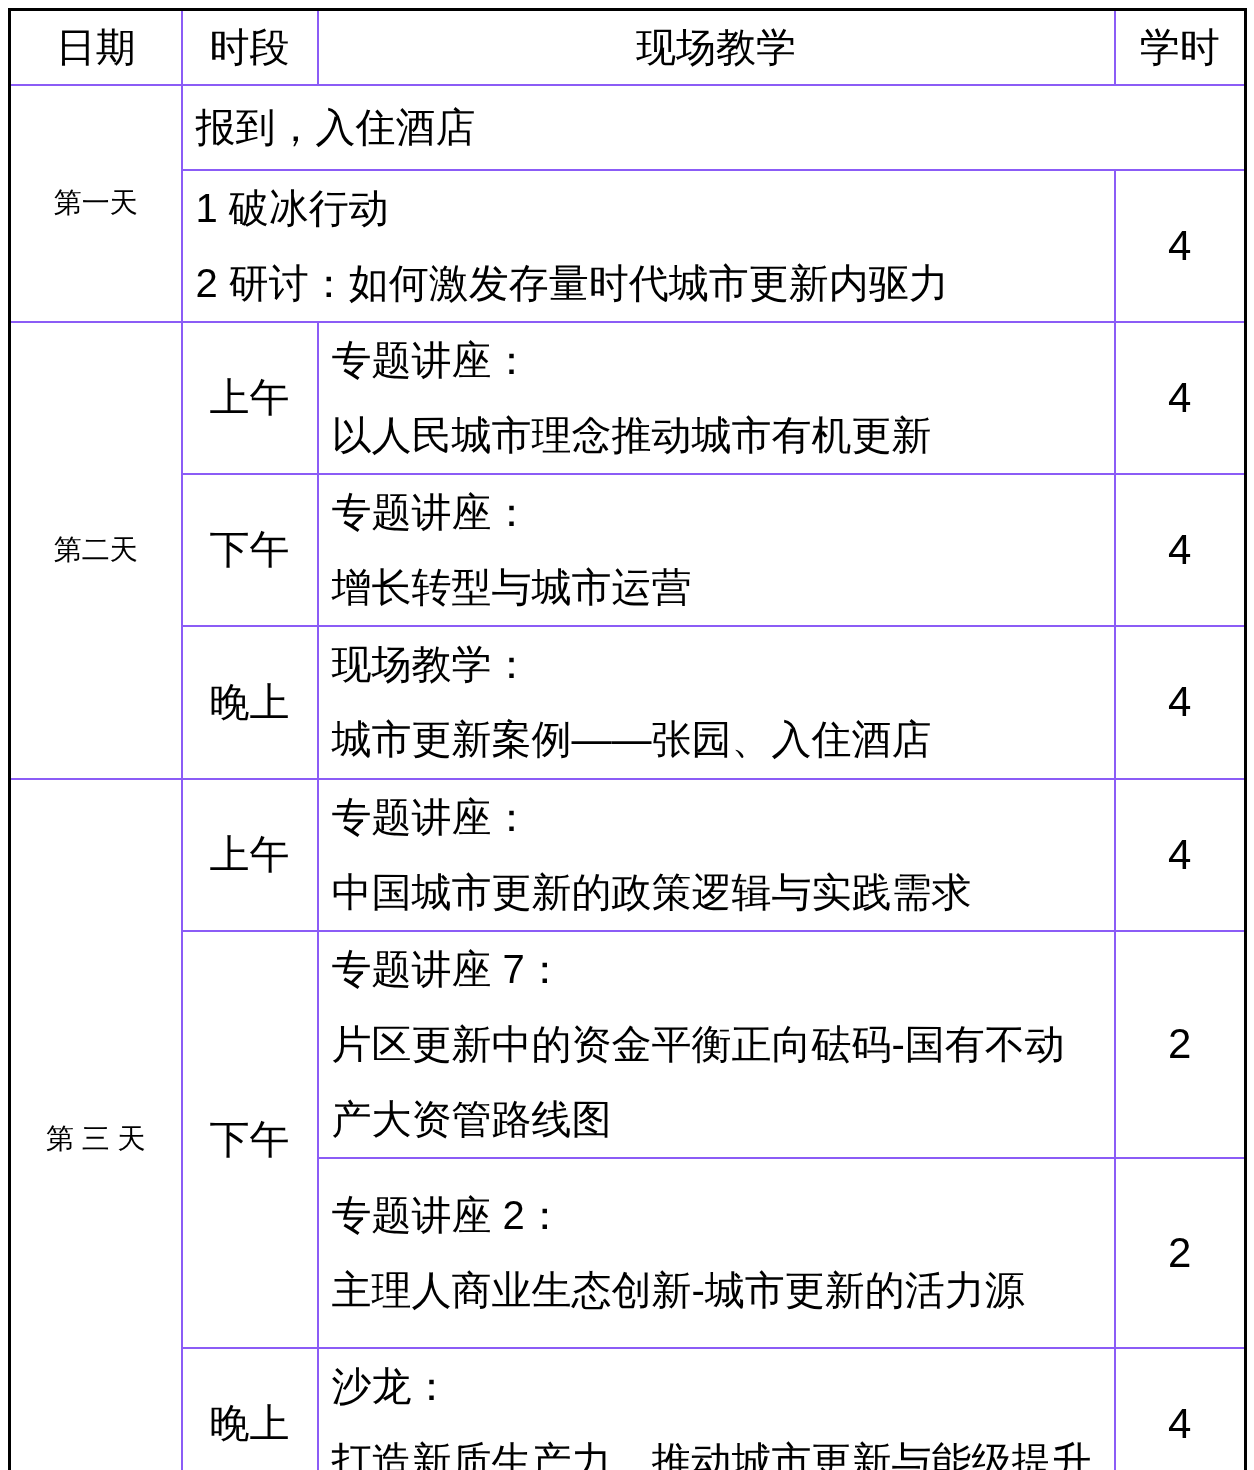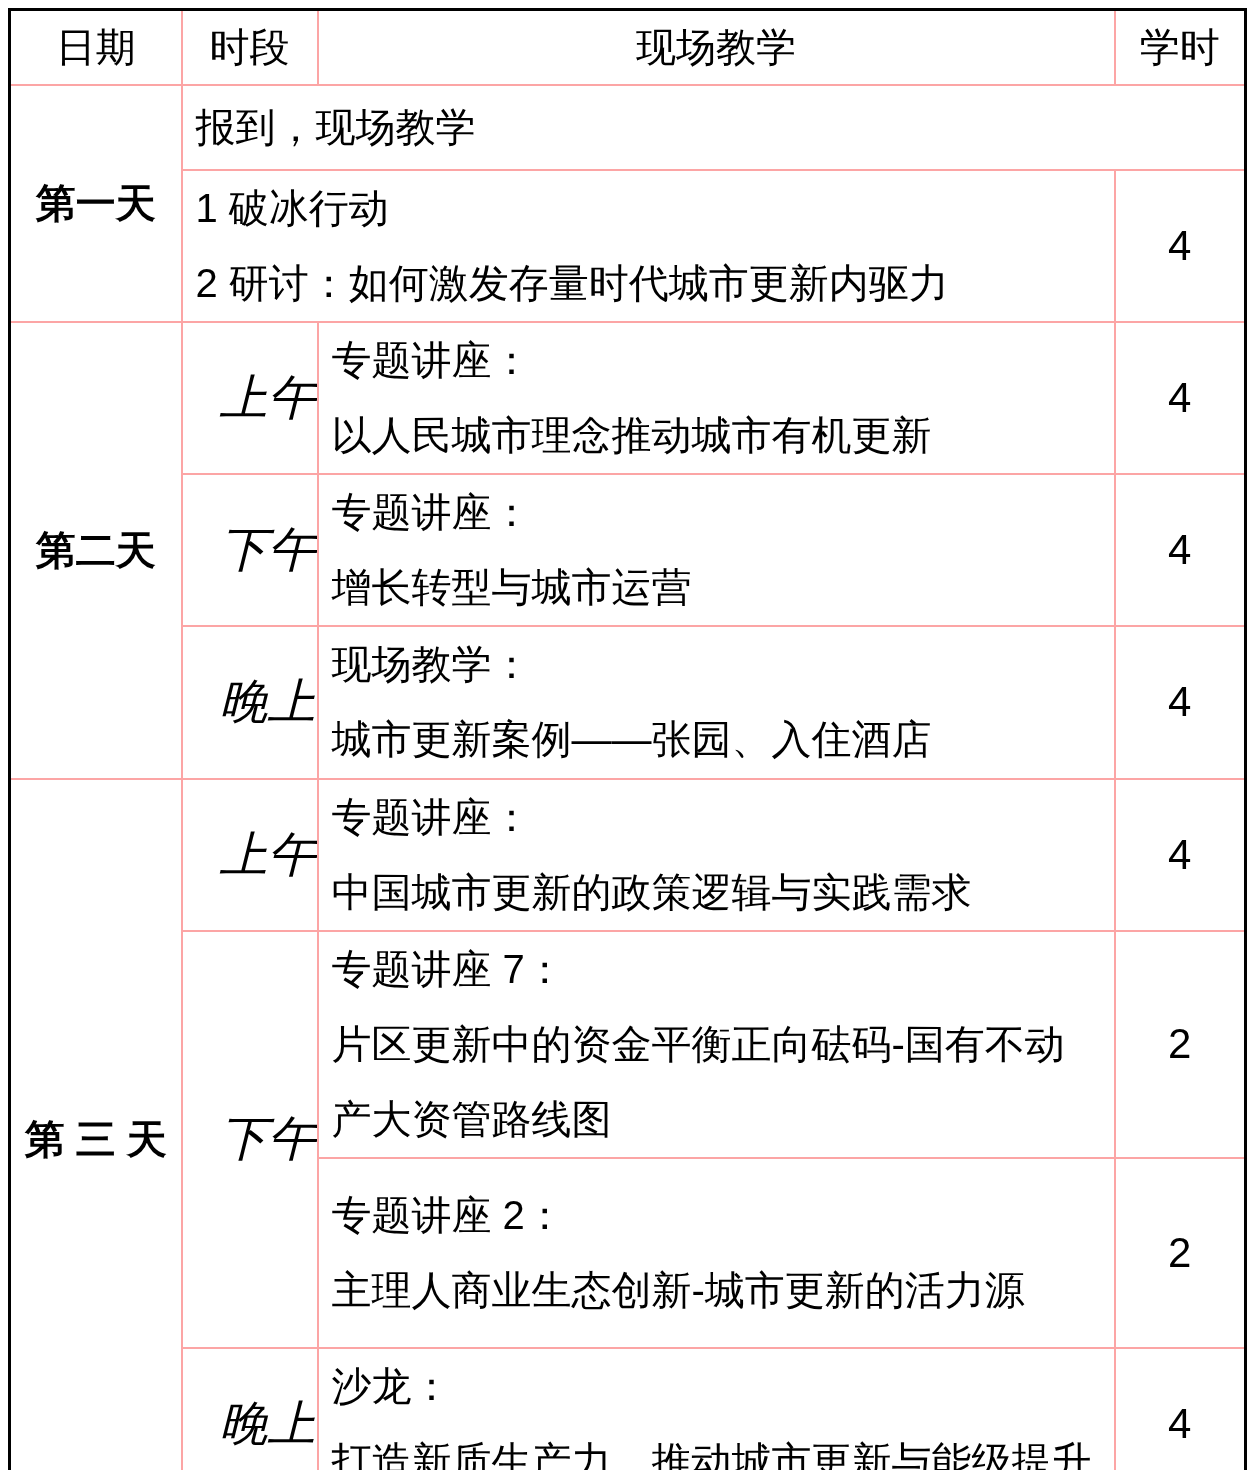--- a/index.html
+++ b/index.html
@@ -22,41 +22,39 @@
     table-layout: fixed;
     width: 1236px;
     border: 3px solid #000000;
   }
   table.schedule col.c-date    { width: 172px; }
   table.schedule col.c-period  { width: 136px; }
   table.schedule col.c-content { width: 797px; }
   table.schedule col.c-hours   { width: 131px; }
 
   th, td {
-    border: 2px solid #fca5a5;
+    border: 2px solid #8b5cf6;
     box-sizing: border-box;
     overflow: hidden;
   }
   th {
     font-weight: normal;
     font-size: 40px;
     text-align: center;
     vertical-align: middle;
   }
   td.day {
+    font-size: 28px;
+    text-align: center;
+    vertical-align: middle;
+  }
+  td.period {
     font-size: 40px;
     text-align: center;
     vertical-align: middle;
-    font-weight: bold;
-  }
-  td.period {
-    font-size: 48px;
-    text-align: right;
-    vertical-align: middle;
-    font-style: italic;
   }
   td.content {
     font-size: 40px;
     text-align: left;
     vertical-align: middle;
     padding: 0 13px;
     line-height: 75px;
     white-space: pre-line;
   }
   td.hours {
@@ -89,21 +87,21 @@
     <tbody>
         <tr class="r-header">
       <th>日期</th>
       <th>时段</th>
       <th>现场教学</th>
       <th>学时</th>
     </tr>
 
     <tr class="h85">
       <td class="day" rowspan="2">第一天</td>
-      <td class="content" colspan="3">报到，现场教学</td>
+      <td class="content" colspan="3">报到，入住酒店</td>
     </tr>
     <tr class="h148">
       <td class="content" colspan="2">1 破冰行动
 2 研讨：如何激发存量时代城市更新内驱力</td>
       <td class="hours">4</td>
     </tr>
 
     <tr class="h152">
       <td class="day" rowspan="3">第二天</td>
       <td class="period">上午</td>

